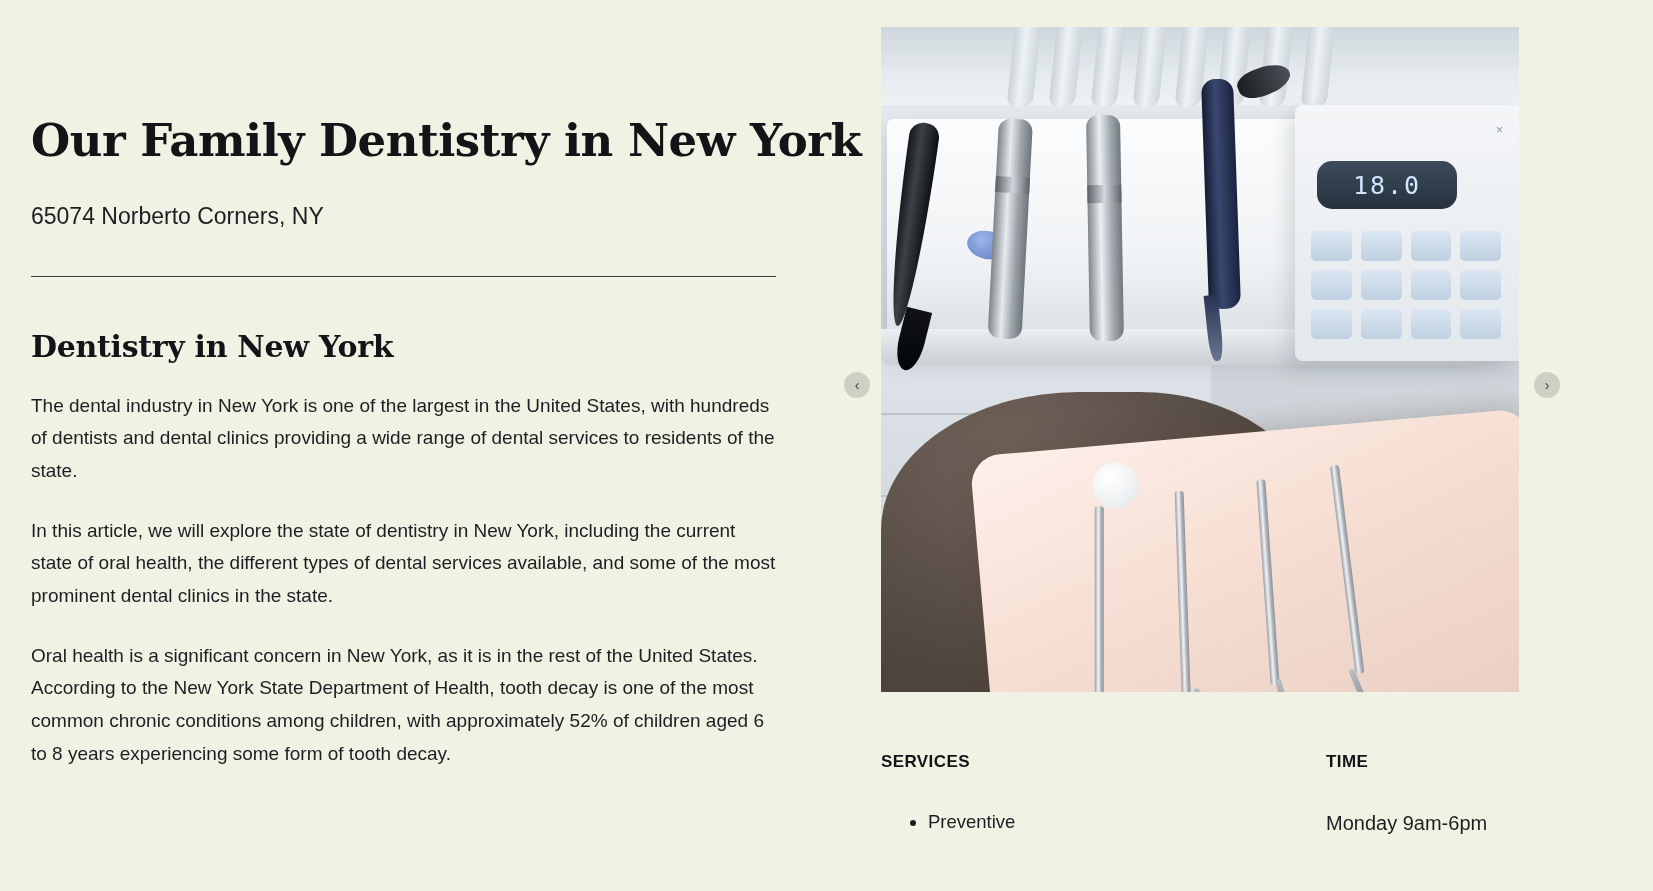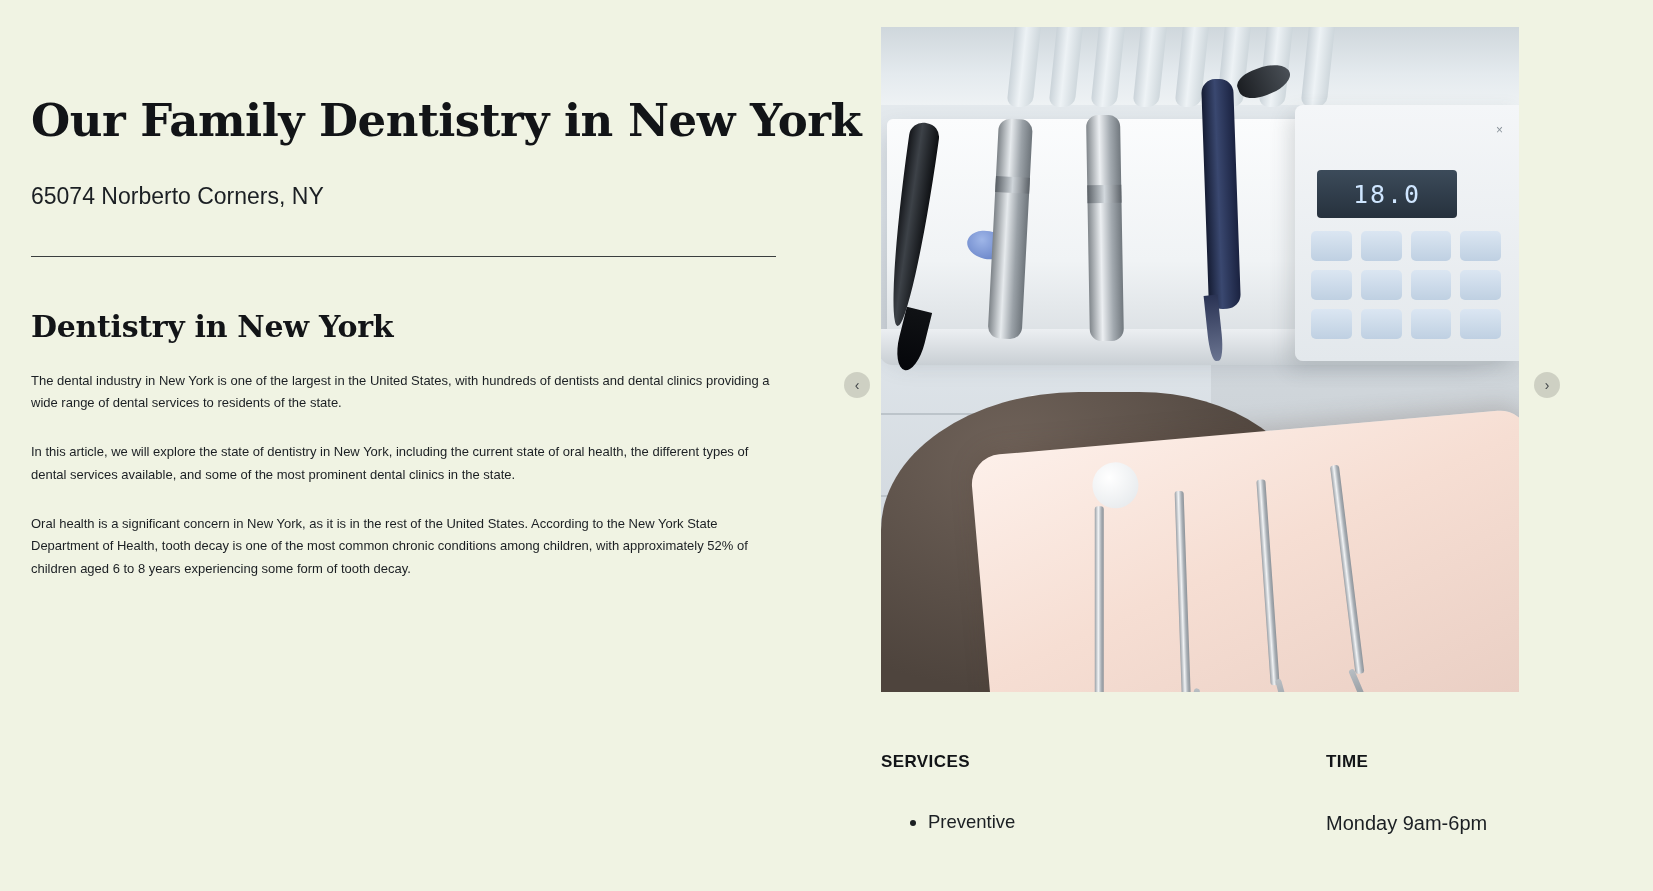--- a/index.html
+++ b/index.html
@@ -20,20 +20,21 @@
     height: 891px;
     display: flex;
     box-sizing: border-box;
   }
 
   
   .left-col {
     width: 880px;
     box-sizing: border-box;
     padding: 96px 0 0 31px;
+    margin-top: 20px;
   }
   .page-title {
     font-family: "DejaVu Serif", "Liberation Serif", serif;
     font-size: 45px;
     font-weight: 700;
     letter-spacing: -0.5px;
     line-height: 1.1;
     margin: 0 0 34px 0;
     color: #121417;
   }
@@ -52,21 +53,21 @@
   }
   .section-title {
     font-family: "DejaVu Serif", "Liberation Serif", serif;
     font-size: 30px;
     font-weight: 700;
     letter-spacing: -0.3px;
     margin: 0 0 26px 0;
     color: #121417;
   }
   .body-par {
-    font-size: 13px;
+    font-size: 19px;
     line-height: 1.72;
     color: #1b1f23;
     margin: 0 0 27px 0;
     width: 748px;
   }
 
   
   .right-col {
     position: relative;
     width: 773px;
@@ -194,23 +195,23 @@
     transform: rotate(-22deg);
   }
   .control-panel {
     position: absolute;
     left: 414px; top: 78px; width: 225px; height: 256px;
     background: linear-gradient(180deg,#f4f6f8,#e3e8ec);
     border-radius: 8px 0 0 8px;
     box-shadow: -6px 8px 20px rgba(60,70,80,.18);
   }
   .cp-screen {
-    position: absolute; left: 22px; top: 65px; width: 140px; height: 48px;
+    position: absolute; left: 22px; top: 56px; width: 140px; height: 48px;
     background: linear-gradient(180deg,#3c4b5a,#26313d);
-    border-radius: 4px;
+    border-radius: 15px;
     color: #cfe6ff;
     font-family: "DejaVu Sans Mono", monospace;
     font-size: 25px;
     display: flex; align-items: center; justify-content: center;
     letter-spacing: 2px;
   }
   .cp-keys {
     position: absolute; left: 16px; top: 126px; width: 190px;
     display: grid; grid-template-columns: repeat(4, 1fr); gap: 9px;
   }

